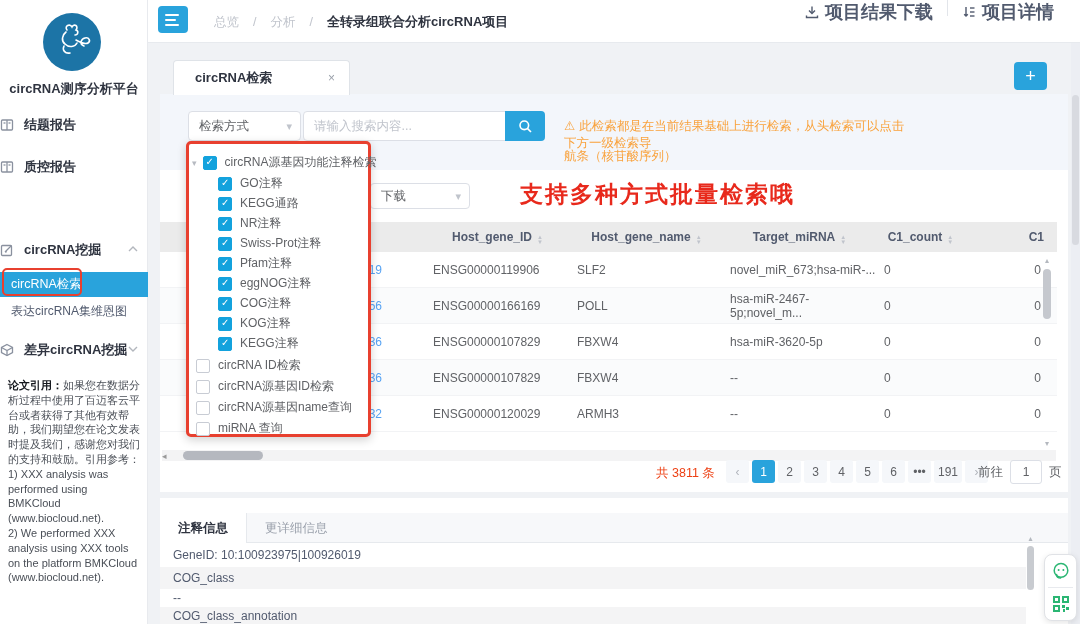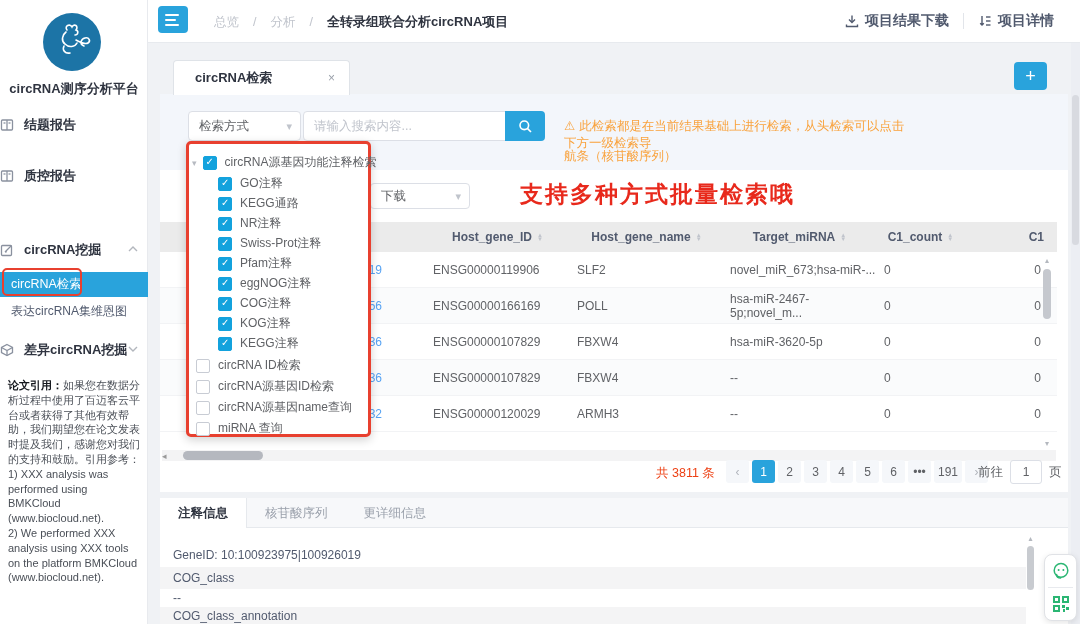--- a/index.html
+++ b/index.html
@@ -20,21 +20,21 @@
   .citation{position:absolute;left:8px;top:378px;width:135px;font-size:11px;line-height:14.8px;color:#4a4f57}
   .citation b{color:#16191f}
 
   
   .topbar{position:absolute;left:148px;top:0;width:932px;height:43px;background:#fff;border-bottom:1px solid #e7eaee;z-index:10}
   .burger{position:absolute;left:10px;top:6px;width:30px;height:27px;background:#29a3dc;border-radius:4px;display:flex;flex-direction:column;justify-content:center;gap:3px;padding-left:7px;cursor:pointer}
   .burger i{display:block;height:2px;background:#fff;border-radius:1px}
   .burger i:nth-child(1){width:14px}.burger i:nth-child(2){width:11px}.burger i:nth-child(3){width:14px}
   .crumbs{position:absolute;left:66px;top:13px;display:flex;gap:14px;font-size:12.5px;color:#c0c4cc;align-items:center;white-space:nowrap}
   .crumbs .cur{color:#2f3440;font-weight:bold;font-size:13px}
-  .tb-right{position:absolute;right:12px;top:0;height:42px;display:flex;align-items:center;font-size:14px;font-weight:bold;color:#515a6e}
+  .tb-right{position:absolute;right:12px;top:0;height:42px;display:flex;align-items:flex-start;font-size:18px;font-weight:bold;color:#515a6e}
   .tb-btn{display:flex;align-items:center;gap:6px;cursor:pointer;padding:0 14px}
   .tb-sep{width:1px;height:16px;background:#e2e5ea}
 
   
   .main-tab{position:absolute;left:173px;top:60px;width:177px;height:35px;background:#fff;border:1px solid #dfe3e8;border-bottom:none;border-radius:4px 4px 0 0;display:flex;align-items:center;padding:0 14px 0 21px;z-index:6;cursor:pointer}
   .main-tab .t-label{font-size:13px;font-weight:bold;color:#2f3440}
   .main-tab .t-close{margin-left:auto;color:#9aa0aa;font-size:12px;cursor:pointer}
   .plus-btn{position:absolute;left:1014px;top:62px;width:33px;height:28px;background:#29a3dc;border-radius:4px;color:#fff;font-size:18px;display:flex;align-items:center;justify-content:center;cursor:pointer;z-index:6}
 
   
@@ -51,21 +51,21 @@
   .warn2{position:absolute;left:404px;top:54px;font-size:12.5px;color:#f9a23c}
   .dl-sel{position:absolute;left:210px;top:89px;width:100px;height:26px}
   .red-note{position:absolute;left:360px;top:85px;font-size:23px;font-weight:bold;color:#e8291c;letter-spacing:2px;z-index:5}
 
   
   .tbl{position:absolute;left:0;top:128px;width:897px}
   .th-row{display:flex;height:30px;background:#ebebeb;align-items:center;font-size:12px;font-weight:bold;color:#515a6e}
   .tr-row{display:flex;height:36px;align-items:center;font-size:12px;color:#606266;border-bottom:1px solid #f2f3f5;background:#fff}
   .tr-row.alt{background:#fafbfc}
   .c0{width:265px}.c1{width:145px}.c2{width:153px}.c3{width:153px}.c4{width:89px}.c5{width:92px}
-  .th{display:flex;align-items:center;justify-content:center}
+  .th{display:flex;align-items:flex-end;justify-content:center}
   .th.c5{justify-content:flex-end;padding-right:13px}
   .sort{display:inline-flex;flex-direction:column;margin-left:5px;color:#c0c4cc;font-size:6px;line-height:4.5px}
   .td.c0{padding-left:202px;color:#57a3f3;cursor:pointer}
   .td.c1{padding-left:8px}.td.c2{padding-left:7px}.td.c3{padding-left:7px}
   .td.c4{padding-left:8px}
   .td.c5{text-align:right;padding-right:16px}
   .vscroll{position:absolute;left:882px;top:162px;width:10px;height:192px;display:flex;flex-direction:column;align-items:center;font-size:8px;color:#b4b8bf}
   .vscroll .thumb{width:8px;height:50px;background:#c5c8ce;border-radius:4px;margin-top:4px;cursor:pointer}
   .vscroll .dn{margin-top:auto}
   .hscroll{position:absolute;left:2px;top:356px;width:894px;height:11px;background:#f3f3f4;display:flex;align-items:center;font-size:9px;color:#999}
@@ -75,21 +75,21 @@
   .pager-total{position:absolute;left:496px;top:371px;font-size:12.5px;color:#ed4014}
   .pager{position:absolute;left:566px;top:366px;display:flex;gap:3px;align-items:center}
   .pg{min-width:23px;height:23px;border-radius:3px;background:#f5f7fa;color:#606266;font-size:12px;display:flex;align-items:center;justify-content:center;padding:0 4px;cursor:pointer}
   .pg.on{background:#29a3dc;color:#fff}
   .pg.nav{color:#b0b4bb}
   .goto{position:absolute;left:818px;top:366px;display:flex;align-items:center;gap:7px;font-size:12.5px;color:#606266}
   .goto input{width:32px;height:24px;border:1px solid #dcdfe6;border-radius:3px;text-align:center;font-size:12px;color:#606266;background:#fff;font-family:"Liberation Sans","DejaVu Sans",sans-serif}
 
   
   .detail{position:absolute;left:160px;top:498px;width:908px;height:126px;background:#fff;z-index:2}
-  .d-tabs{position:absolute;left:0;top:0;width:908px;height:30px;background:#f7f8fa;border-bottom:1px solid #e6e9ed;display:flex}
+  .d-tabs{position:absolute;left:0;top:15px;width:908px;height:30px;background:#f7f8fa;border-bottom:1px solid #e6e9ed;display:flex}
   .d-tab{height:30px;display:flex;align-items:center;padding:0 18px;font-size:12.5px;color:#9aa0ab;cursor:pointer}
   .d-tab.on{background:#fff;border-right:1px solid #e6e9ed;font-weight:bold;color:#2f3440}
   .d-row{position:absolute;left:0;width:866px;display:flex;align-items:center;padding-left:13px;font-size:12px;color:#515a6e}
   .d-scroll{position:absolute;left:866px;top:36px;width:9px;height:88px;display:flex;flex-direction:column;align-items:center;font-size:8px;color:#b4b8bf}
   .d-scroll .thumb{width:7px;height:44px;background:#c8cbd0;border-radius:4px;margin-top:3px;cursor:pointer}
 
   
   .dd-panel{position:absolute;left:186px;top:141px;width:185px;height:296px;background:#fff;border:3px solid #e8402f;border-radius:5px;box-shadow:0 3px 10px rgba(0,0,0,.18);z-index:40}
   .dd-item{position:absolute;display:flex;align-items:center;gap:8px;font-size:12px;color:#606266;cursor:pointer;white-space:nowrap}
   .dd-caret{color:#b6bac1;font-size:9px;margin-right:-2px}
@@ -127,21 +127,21 @@
           <g fill="none" stroke="#8a919f" stroke-width="1.3">
             <rect x="1.5" y="2" width="11" height="10" rx="1"></rect>
             <line x1="7" y1="2" x2="7" y2="12"></line>
             <line x1="3.5" y1="5" x2="5.5" y2="5"></line>
             <line x1="8.5" y1="5" x2="10.5" y2="5"></line>
           </g>
         </svg>
       <span>结题报告</span>
     </div>
 
-    <div class="s-item" style="top:164px">
+    <div class="s-item" style="top:155px">
       <svg width="14" height="14" viewBox="0 0 14 14">
           <g fill="none" stroke="#8a919f" stroke-width="1.3">
             <rect x="1.5" y="2" width="11" height="10" rx="1"></rect>
             <line x1="7" y1="2" x2="7" y2="12"></line>
             <line x1="3.5" y1="5" x2="5.5" y2="5"></line>
             <line x1="8.5" y1="5" x2="10.5" y2="5"></line>
           </g>
         </svg>
       <span>质控报告</span>
     </div>
@@ -369,21 +369,20 @@
     <div class="goto">
       <span>前往</span>
       <input type="text" value="1" style="">
       <span>页</span>
     </div>
   </section>
 
   <section class="detail">
     <div class="d-tabs">
       <div class="d-tab on">注释信息</div>
-      <div class="d-tab">核苷酸序列</div>
       <div class="d-tab">更详细信息</div>
     </div>
     <div class="d-row" style="top:45px;height:24px">GeneID: 10:100923975|100926019</div>
     <div class="d-row" style="top:69px;height:22px;background:#f4f4f5">COG_class</div>
     <div class="d-row" style="top:91px;height:18px">--</div>
     <div class="d-row" style="top:109px;height:17px;background:#f4f4f5">COG_class_annotation</div>
     <div class="d-scroll">
       <span>▴</span>
       <span class="thumb"></span>
     </div>

